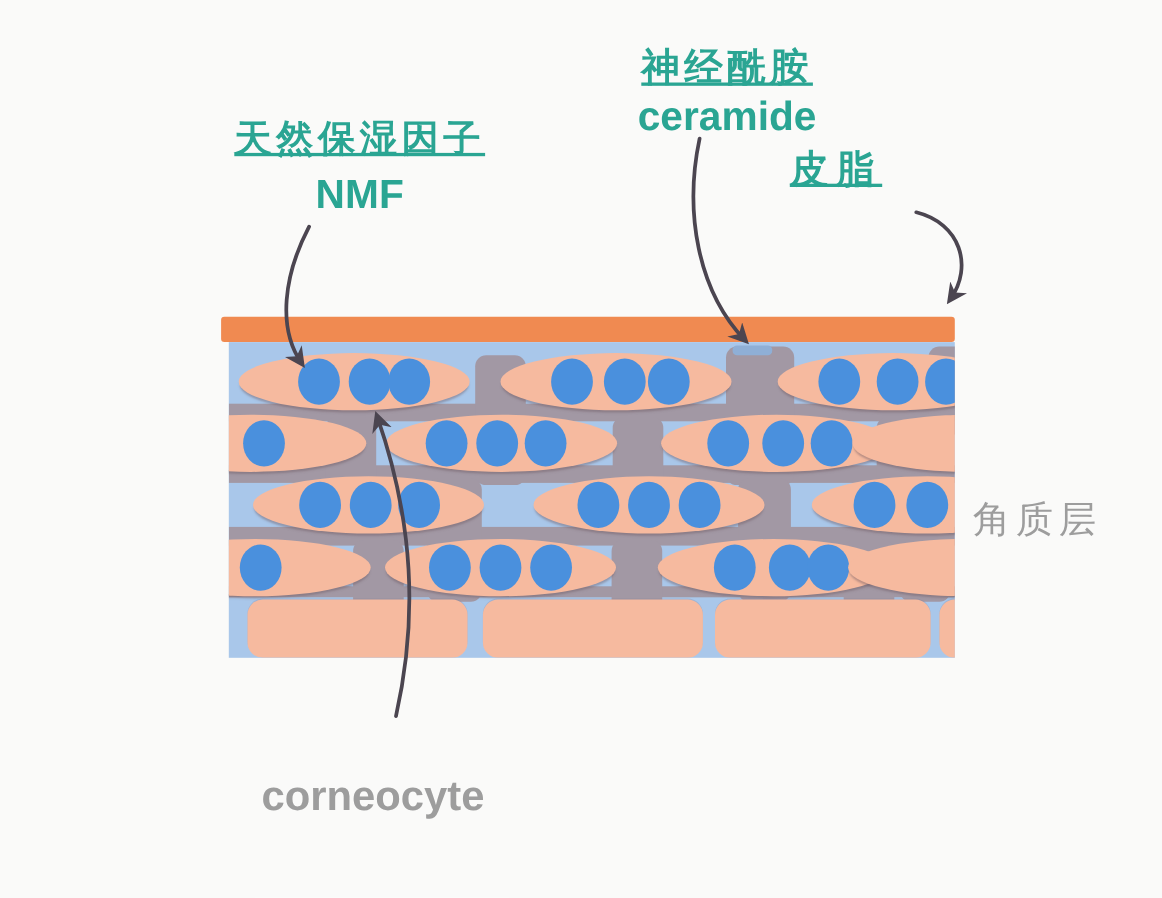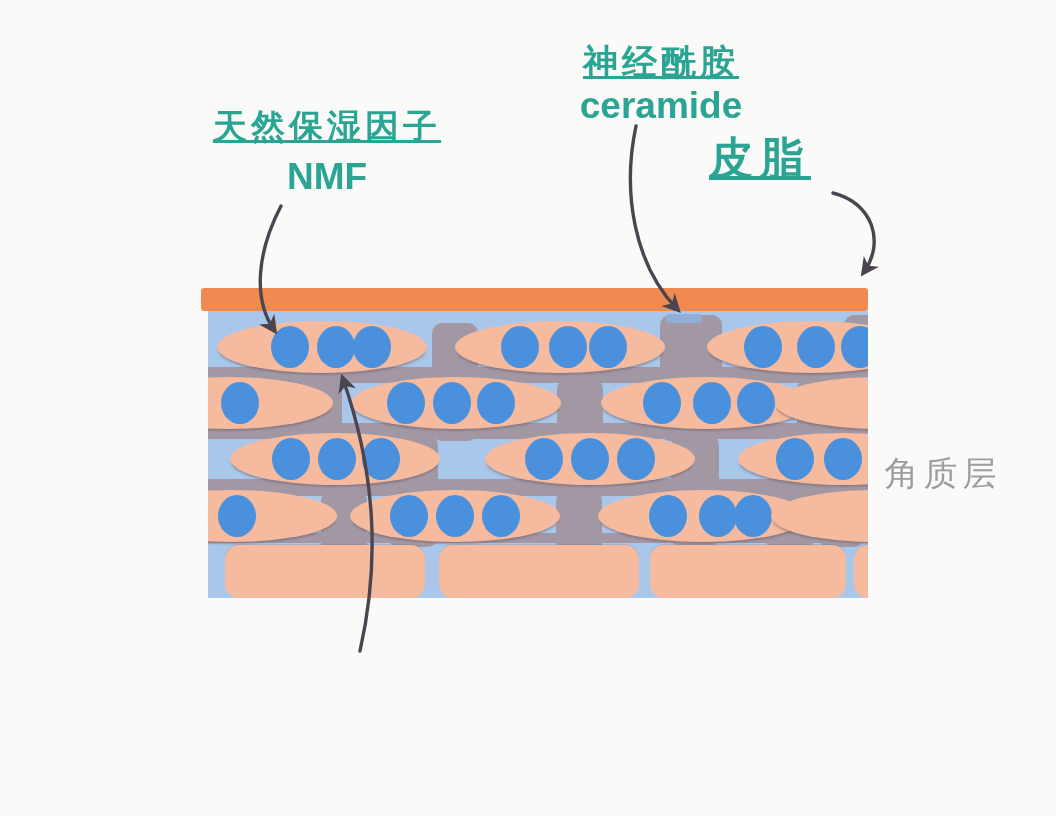--- a/index.html
+++ b/index.html
@@ -78,24 +78,25 @@
 <body>
 
 <div id="canvas">
 
   <div class="label teal zh" style="left:327px; top:109px; font-size:34px;">天然保湿因子</div>
   <div class="label teal en" style="left:327px; top:158px; font-size:37px;">NMF</div>
 
   <div class="label teal zh" style="left:661px; top:44px; font-size:35px;">神经酰胺</div>
   <div class="label teal en" style="left:661px; top:87px; font-size:37px;">ceramide</div>
 
-  <div class="label teal zh" style="left:760px; top:136px; font-size:44px; letter-spacing:7px;">皮脂</div>
+  <div class="label teal zh" style="left:760px; top:136px; font-size:35px; letter-spacing:7px;">皮脂</div>
 
   <div class="label graytxt zh-light" style="left:943px; top:456px; font-size:34px;">角质层</div>
 
+  <div class="label graytxt en" style="left:339px; top:705px; font-size:38px;">corneocyte</div>
 
   <div id="sebum-bar" style="left: 201px; top: 288px; width: 667px; height: 23px;"></div>
 
   <div id="matrix" style="left: 208px; top: 311px; width: 660px; height: 287px;">
       <div class="hstrip" style="left: 0px; top: 56px; width: 660px; height: 16px;"></div>
       <div class="hstrip" style="left: 0px; top: 112px; width: 660px; height: 16px;"></div>
       <div class="hstrip" style="left: 0px; top: 168px; width: 660px; height: 17px;"></div>
       <div class="hstrip" style="left: 0px; top: 222px; width: 660px; height: 10px;"></div>
       <div class="connector" style="left: 224px; top: 12px; width: 46px; height: 118px;"></div>
       <div class="connector" style="left: 452px; top: 4px; width: 62px; height: 126px;"></div>

